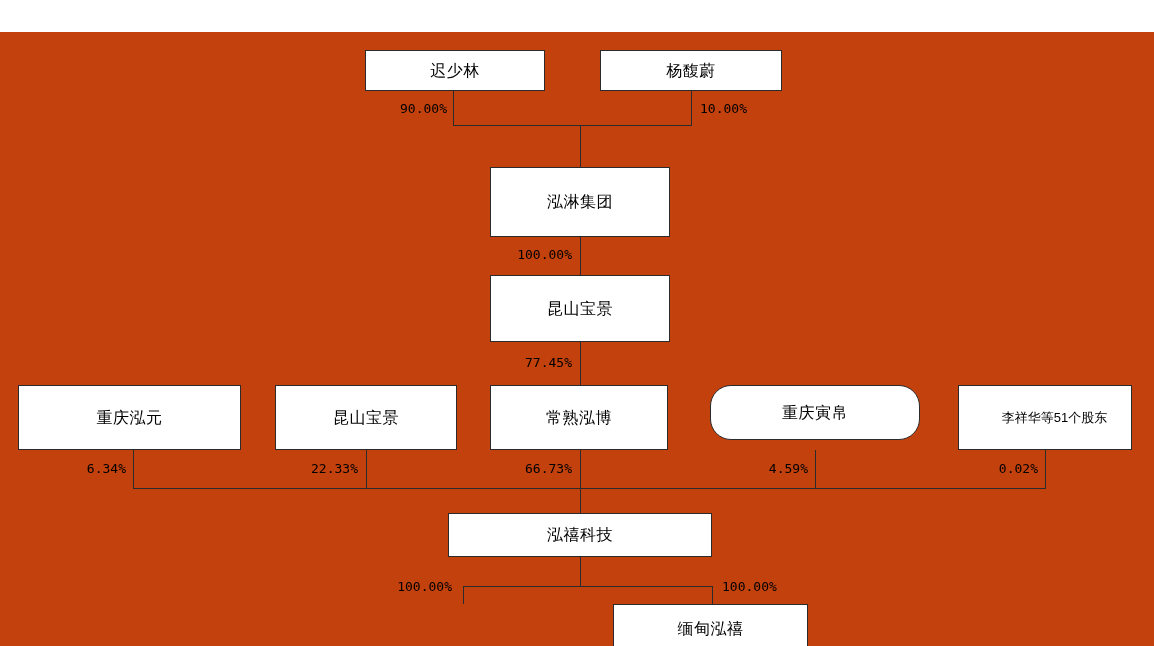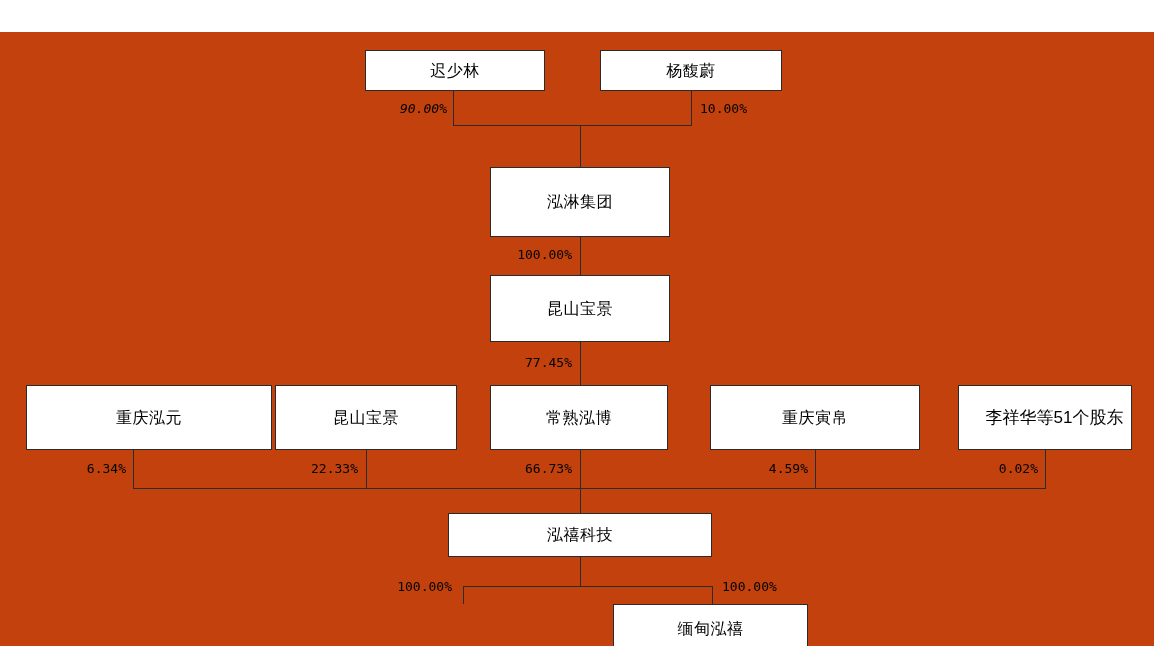--- a/index.html
+++ b/index.html
@@ -24,21 +24,21 @@
     display: flex;
     align-items: center;
     justify-content: center;
     color: #000000;
     font-size: 16px;
     line-height: 1;
     letter-spacing: 0.5px;
     white-space: nowrap;
   }
   .node.small {
-    font-size: 17px;
+    font-size: 13px;
     letter-spacing: 0;
     padding-left: 19px;
   }
   .hline {
     position: absolute;
     height: 0;
     border-top: 1.4px solid #2b2b2b;
   }
   .vline {
     position: absolute;
@@ -68,50 +68,50 @@
 
   <div class="node" style="left:600px; top:18px; width:182px; height:41px;">
     <span>杨馥蔚</span>
   </div>
 
   <div class="vline" style="left:453px; top:59px; height:35px;"></div>
   <div class="vline" style="left:691px; top:59px; height:35px;"></div>
   <div class="hline" style="left:453px; top:93px; width:239px;"></div>
   <div class="vline" style="left:580px; top:93px; height:42px;"></div>
 
-  <div class="pct right" style="left:363px; top:70px; width:84px;font-style:italic;">90.00%</div>
+  <div class="pct right" style="left:363px; top:70px; width:84px;">90.00%</div>
   <div class="pct" style="left:700px; top:70px;">10.00%</div>
 
   <div class="node" style="left:490px; top:135px; width:180px; height:70px;">
     <span>泓淋集团</span>
   </div>
 
   <div class="vline" style="left:580px; top:205px; height:38px;"></div>
   <div class="pct right" style="left:486px; top:216px; width:86px;">100.00%</div>
 
   <div class="node" style="left:490px; top:243px; width:180px; height:67px;">
     <span>昆山宝景</span>
   </div>
 
   <div class="vline" style="left:580px; top:310px; height:43px;"></div>
   <div class="pct right" style="left:492px; top:324px; width:80px;">77.45%</div>
 
-  <div class="node" style="left:26px; top:353px; width:246px; height:65px;">
+  <div class="node" style="left:18px; top:353px; width:223px; height:65px;">
     <span>重庆泓元</span>
   </div>
 
   <div class="node" style="left:275px; top:353px; width:182px; height:65px;text-align:center;">
     <span>昆山宝景</span>
   </div>
 
   <div class="node" style="left:490px; top:353px; width:178px; height:65px;align-items:center;">
     <span>常熟泓博</span>
   </div>
 
-  <div class="node" style="left:710px; top:353px; width:210px; height:65px;">
+  <div class="node" style="left:710px; top:353px; width:210px; height:55px;border-radius:21px;">
     <span>重庆寅帛</span>
   </div>
 
   <div class="node small" style="left:958px; top:353px; width:174px; height:65px;">
     <span>李祥华等51个股东</span>
   </div>
 
   <div class="vline" style="left:133px; top:418px; height:39px;"></div>
   <div class="vline" style="left:366px; top:418px; height:39px;"></div>
   <div class="vline" style="left:580px; top:418px; height:39px;"></div>

